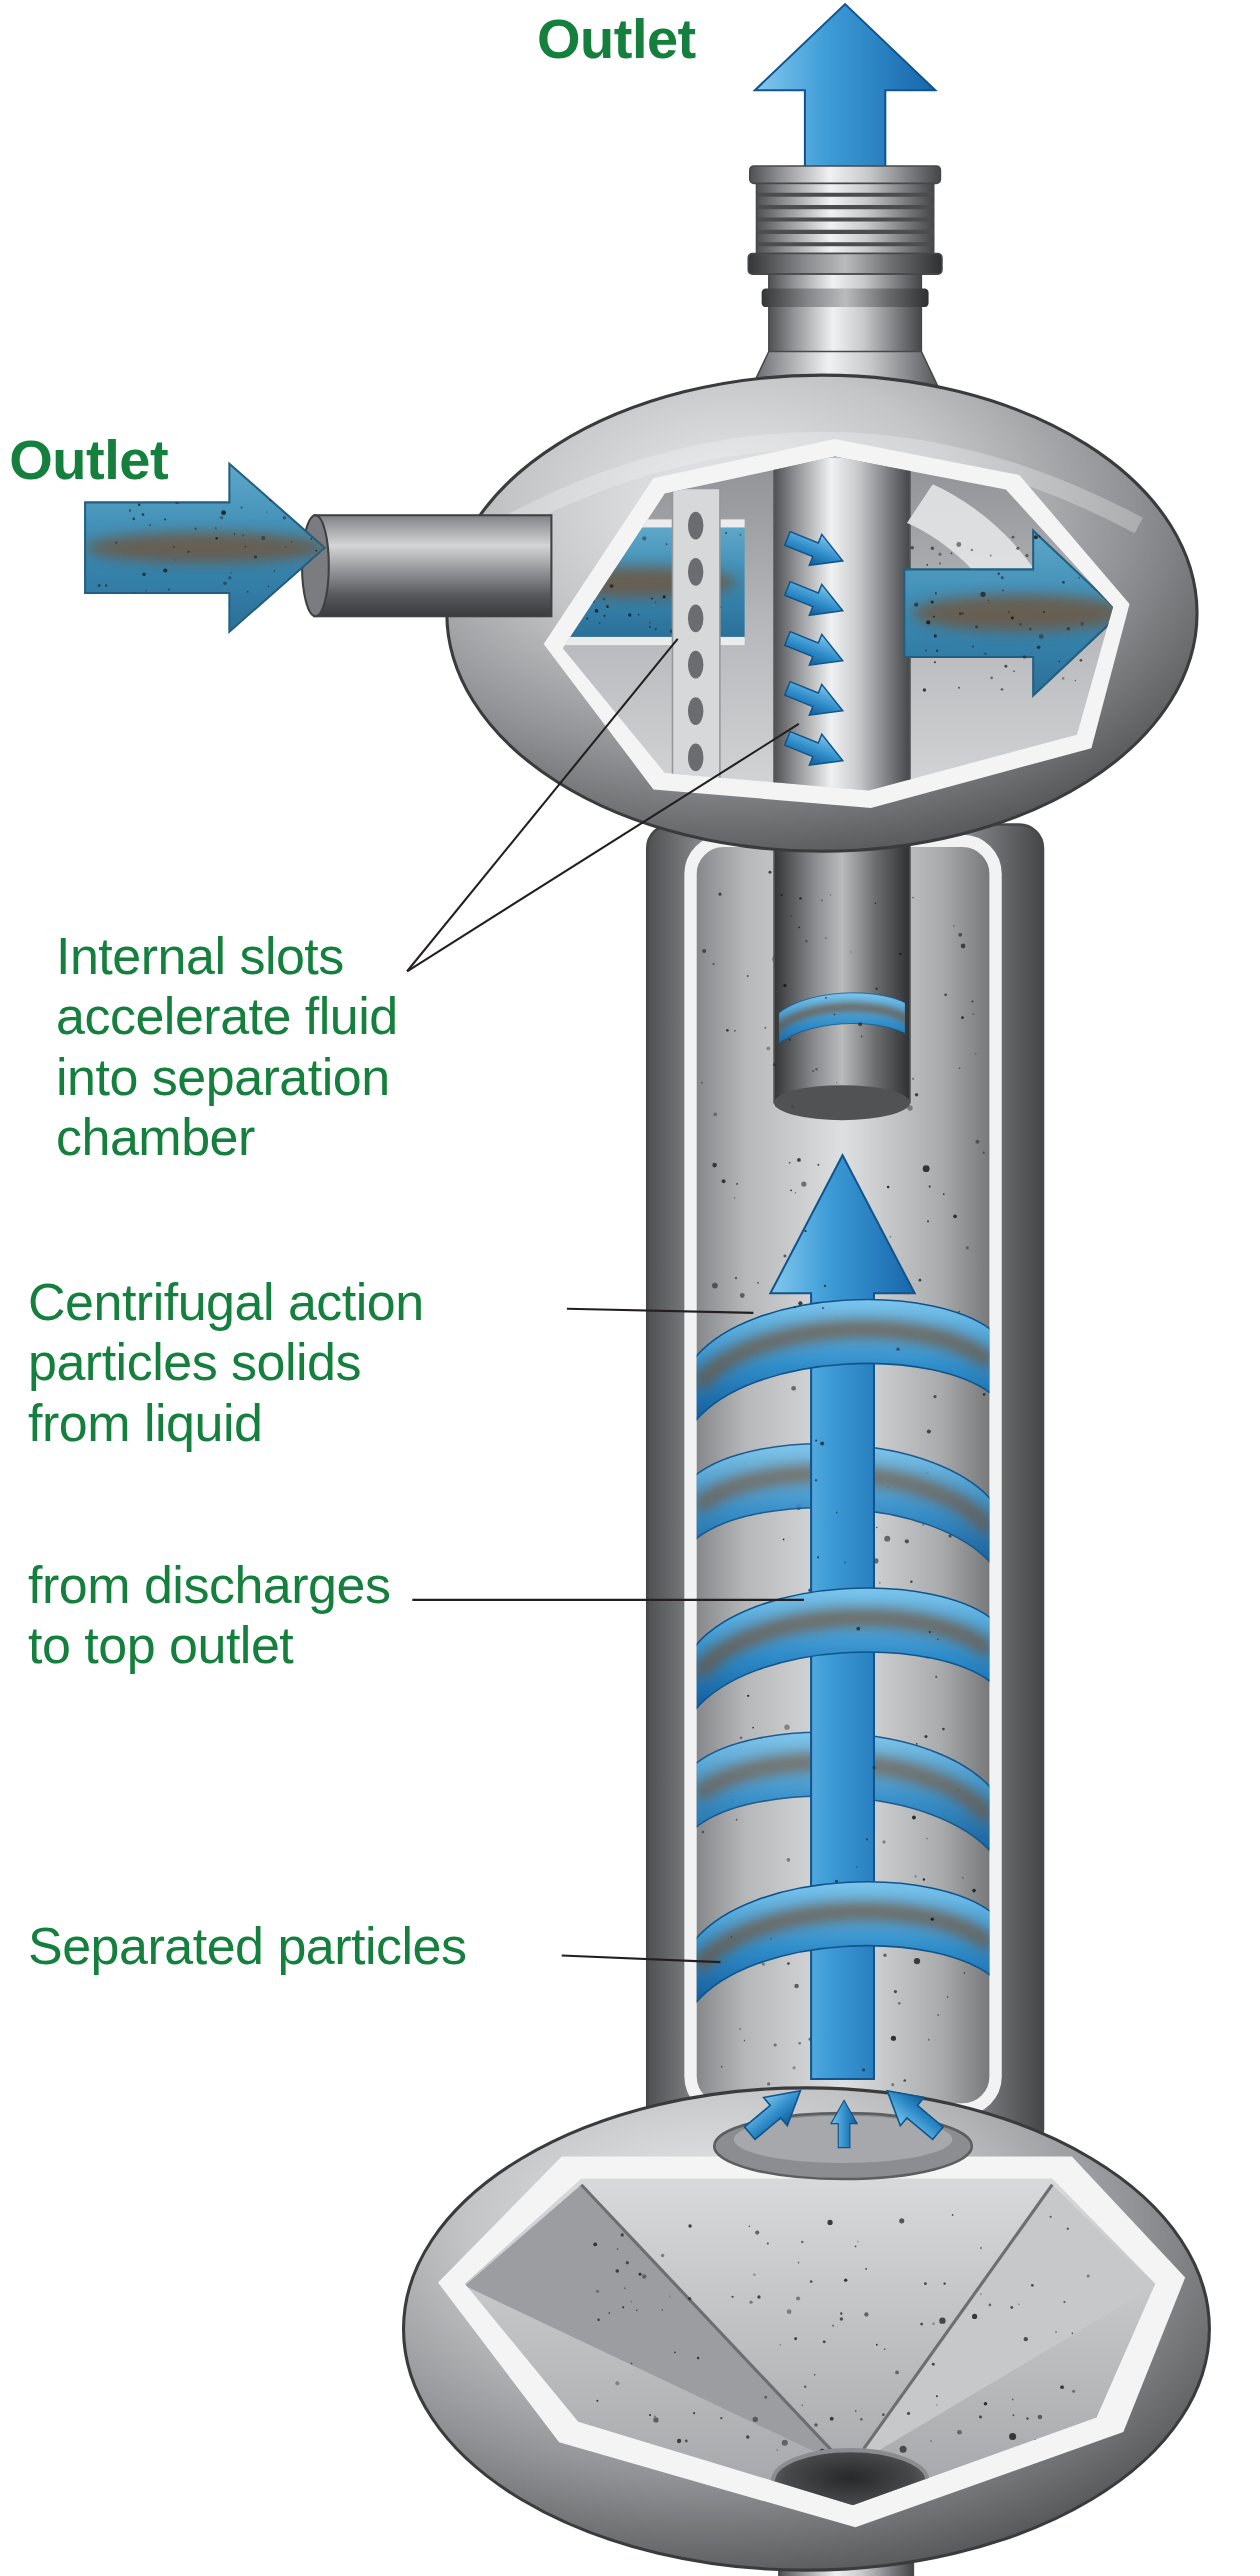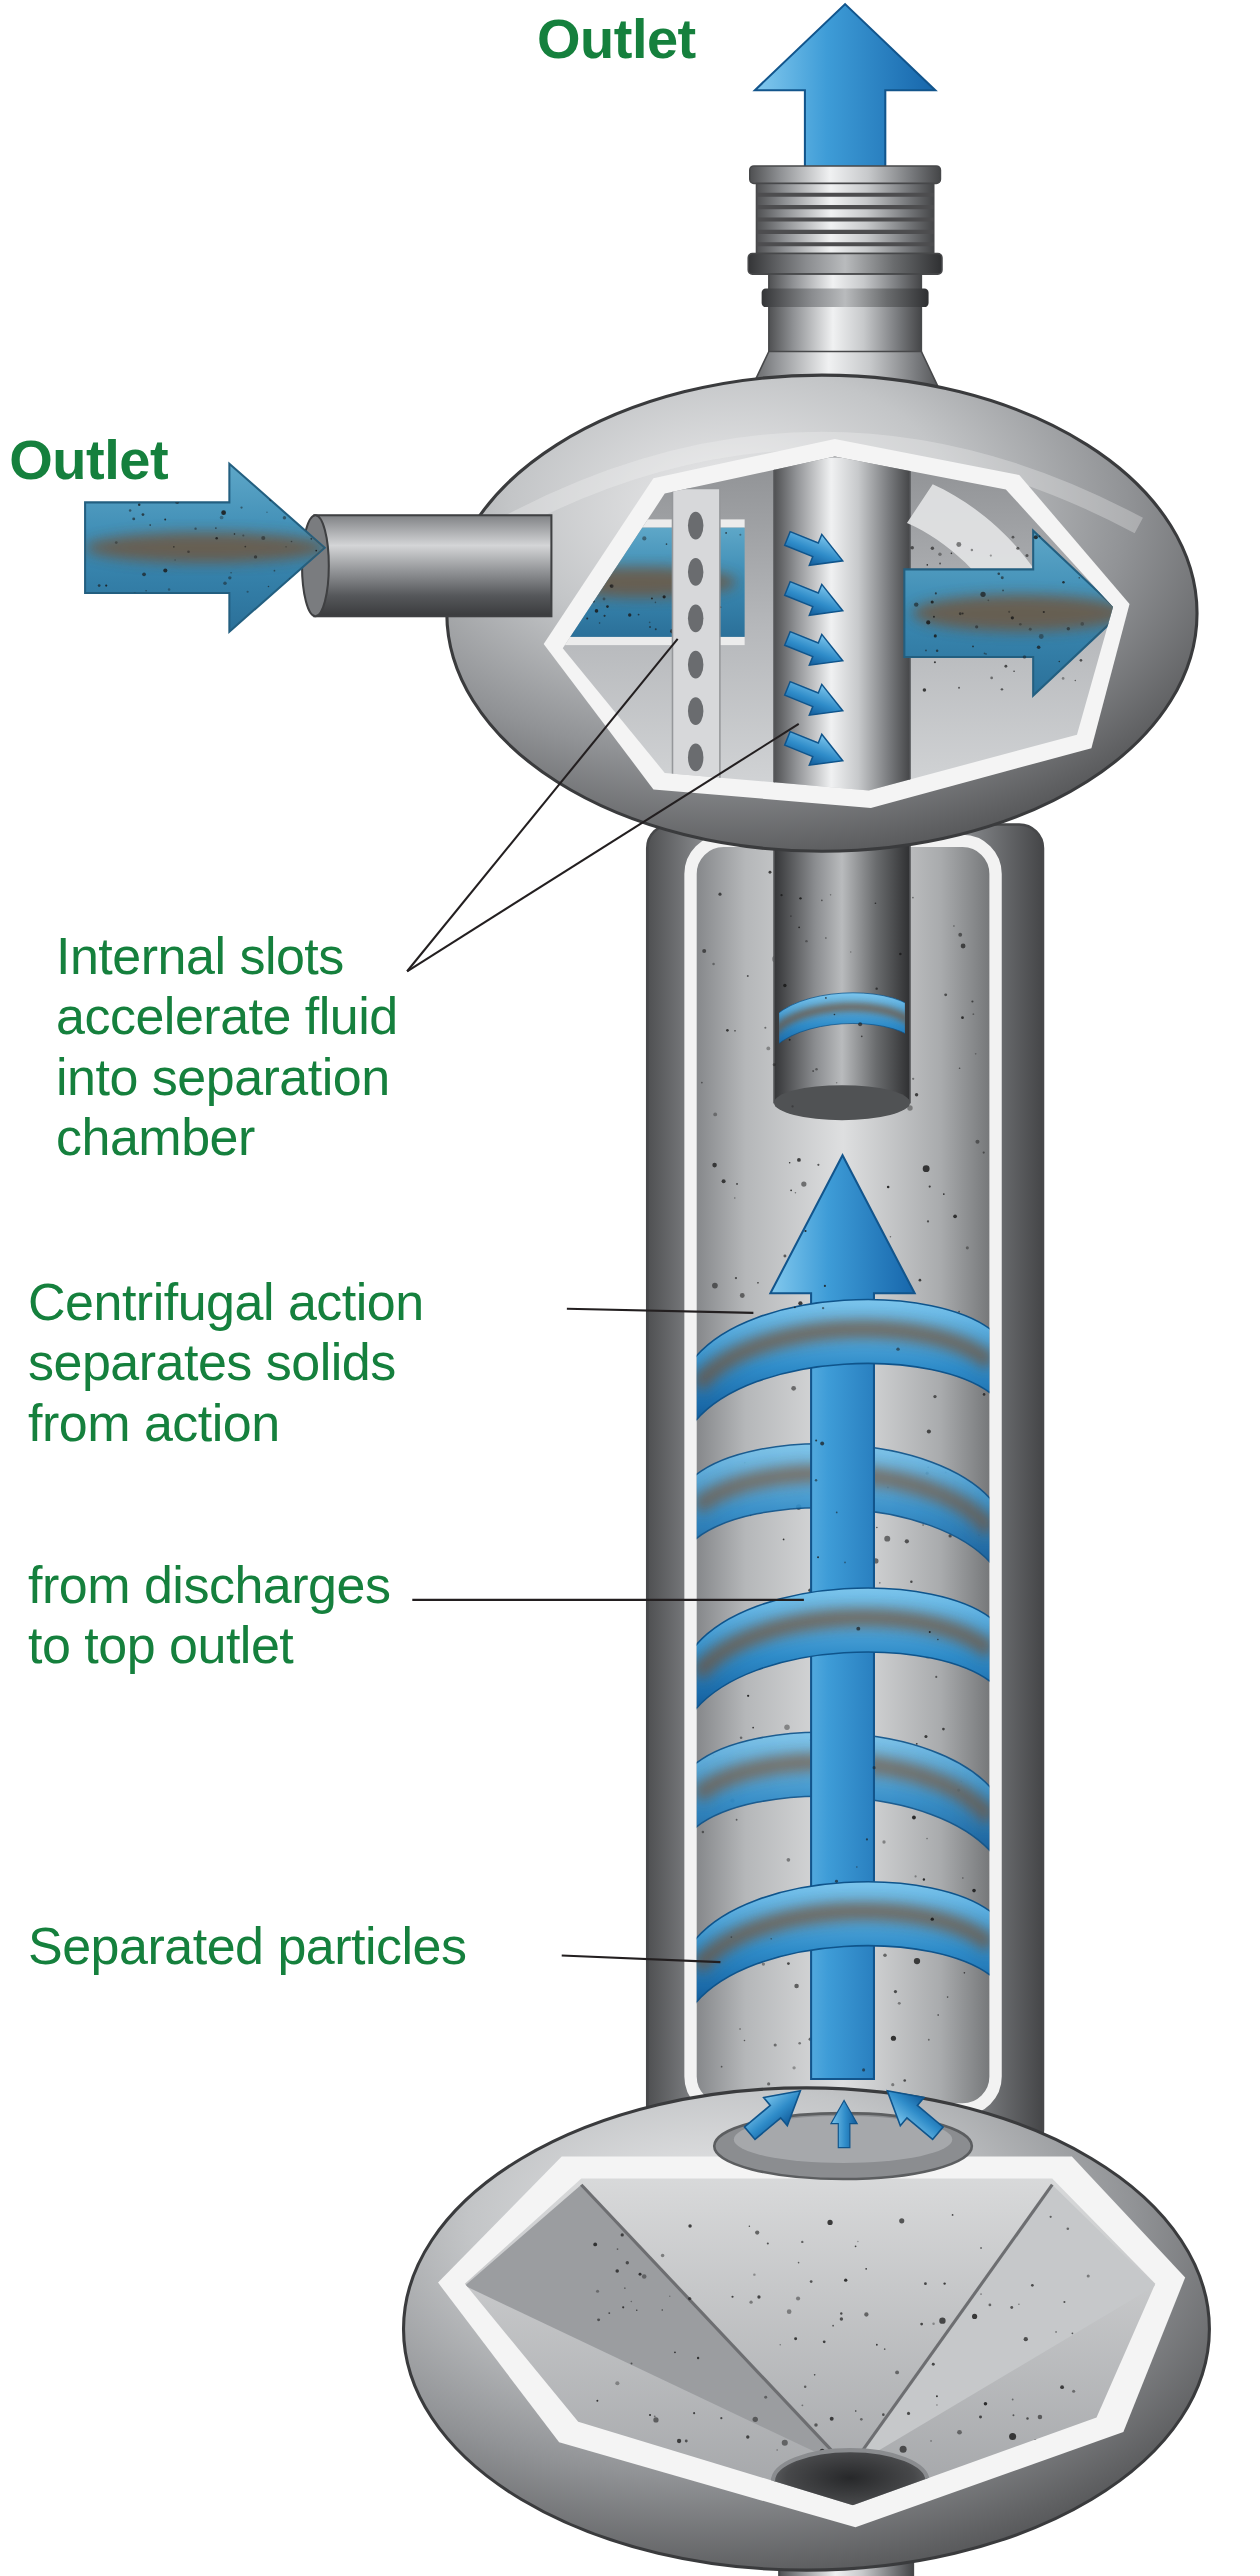--- a/index.html
+++ b/index.html
@@ -780,22 +780,22 @@
 
 <div class="lbl" id="lbl-internal">
   <div>Internal slots</div>
   <div>accelerate fluid</div>
   <div>into separation</div>
   <div>chamber</div>
 </div>
 
 <div class="lbl" id="lbl-centrifugal">
   <div>Centrifugal action</div>
-  <div>separates solids</div>
-  <div>from action</div>
+  <div>particles solids</div>
+  <div>from liquid</div>
 </div>
 
 <div class="lbl" id="lbl-particle">
   <div>from discharges</div>
   <div>to top outlet</div>
 </div>
 
 <div class="lbl" id="lbl-particles">
   <div>Separated particles</div>
 </div>

